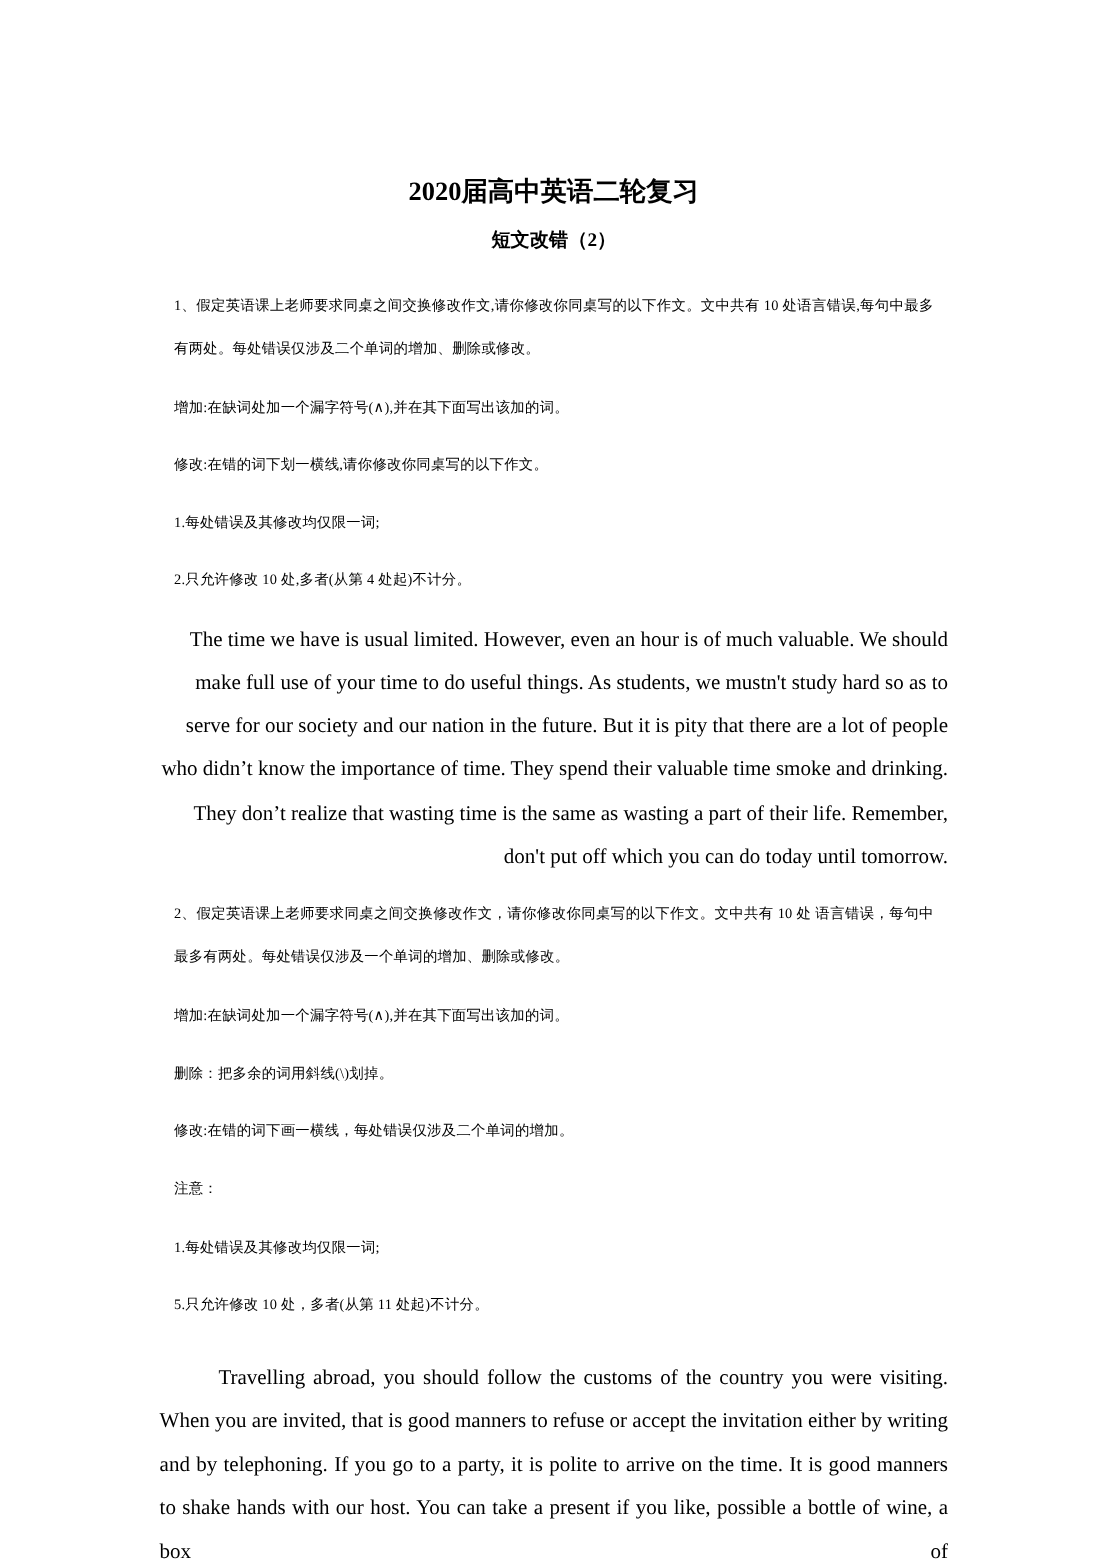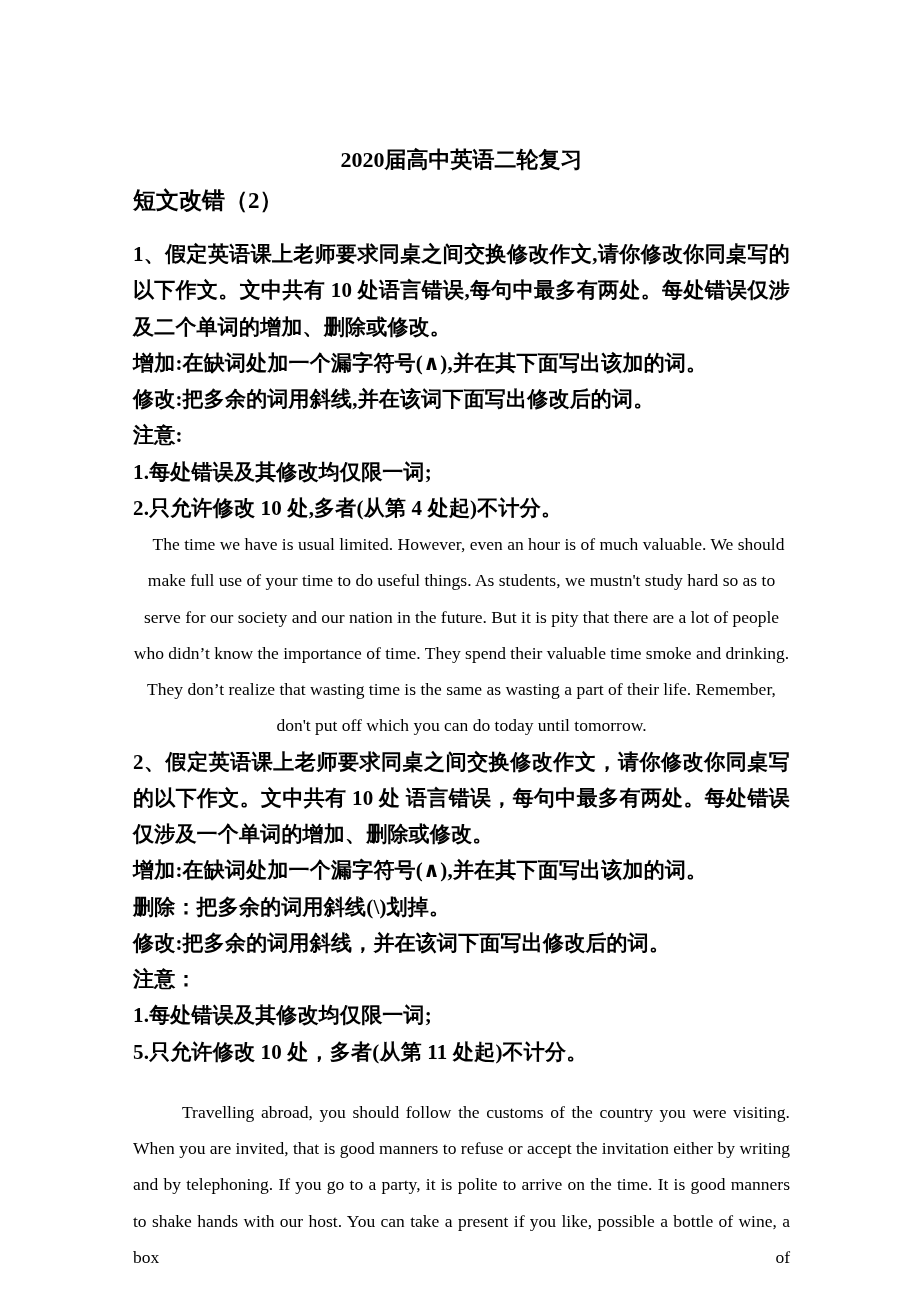--- a/index.html
+++ b/index.html
@@ -24,40 +24,40 @@
   }
   .doc-title {
     margin: 0 0 13px 0;
     text-align: center;
     font-size: 22px;
     font-weight: bold;
     line-height: 28px;
   }
   .doc-subtitle {
     margin: 0 0 21px 0;
-    font-size: 23px;
+    text-align: center;
+    font-size: 16px;
     font-weight: bold;
     line-height: 28px;
   }
   .cn {
-    margin: 0;
-    font-size: 21px;
+    margin: 12px;
+    font-size: 12px;
     line-height: 36.25px;
     text-align: justify;
     text-justify: inter-ideograph;
     letter-spacing: 0.2px;
-    font-weight: bold;
   }
   .en {
     margin: 0;
     font-size: 17.5px;
     line-height: 36.25px;
   }
   .en.passage-1 {
-    text-align: center;
+    text-align: right;
     text-indent: 14px;
   }
   .en.passage-2 {
     text-align: justify;
     text-align-last: justify;
     text-indent: 49px;
     margin-top: 24px;
   }
 </style>
 </head>
@@ -65,29 +65,28 @@
 
 <div class="page">
   <div class="doc">
 
     <h1 class="doc-title">2020届高中英语二轮复习</h1>
 
     <h2 class="doc-subtitle">短文改错（2）</h2>
 
     <p class="cn">1、假定英语课上老师要求同桌之间交换修改作文,请你修改你同桌写的以下作文。文中共有 10 处语言错误,每句中最多有两处。每处错误仅涉及二个单词的增加、删除或修改。</p>
     <p class="cn">增加:在缺词处加一个漏字符号(∧),并在其下面写出该加的词。</p>
-    <p class="cn">修改:把多余的词用斜线,并在该词下面写出修改后的词。</p>
-    <p class="cn">注意:</p>
+    <p class="cn">修改:在错的词下划一横线,请你修改你同桌写的以下作文。</p>
     <p class="cn">1.每处错误及其修改均仅限一词;</p>
     <p class="cn">2.只允许修改 10 处,多者(从第 4 处起)不计分。</p>
     <p class="en passage-1">The time we have is usual limited. However, even an hour is of much valuable. We should make full use of your time to do useful things. As students, we mustn't study hard so as to serve for our society and our nation in the future. But it is pity that there are a lot of people who didn’t know the importance of time. They spend their valuable time smoke and drinking. They don’t realize that wasting time is the same as wasting a part of their life. Remember, don't put off which you can do today until tomorrow.</p>
 
     <p class="cn">2、假定英语课上老师要求同桌之间交换修改作文，请你修改你同桌写的以下作文。文中共有 10 处 语言错误，每句中最多有两处。每处错误仅涉及一个单词的增加、删除或修改。</p>
     <p class="cn">增加:在缺词处加一个漏字符号(∧),并在其下面写出该加的词。</p>
     <p class="cn">删除：把多余的词用斜线(\)划掉。</p>
-    <p class="cn">修改:把多余的词用斜线，并在该词下面写出修改后的词。</p>
+    <p class="cn">修改:在错的词下画一横线，每处错误仅涉及二个单词的增加。</p>
     <p class="cn">注意：</p>
     <p class="cn">1.每处错误及其修改均仅限一词;</p>
     <p class="cn">5.只允许修改 10 处，多者(从第 11 处起)不计分。</p>
     <p class="en passage-2">Travelling abroad, you should follow the customs of the country you were visiting. When you are invited, that is good manners to refuse or accept the invitation either by writing and by telephoning. If you go to a party, it is polite to arrive on the time. It is good manners to shake hands with our host. You can take a present if you like, possible a bottle of wine, a box of</p>
 
   </div>
 </div>
 
 </body></html>

